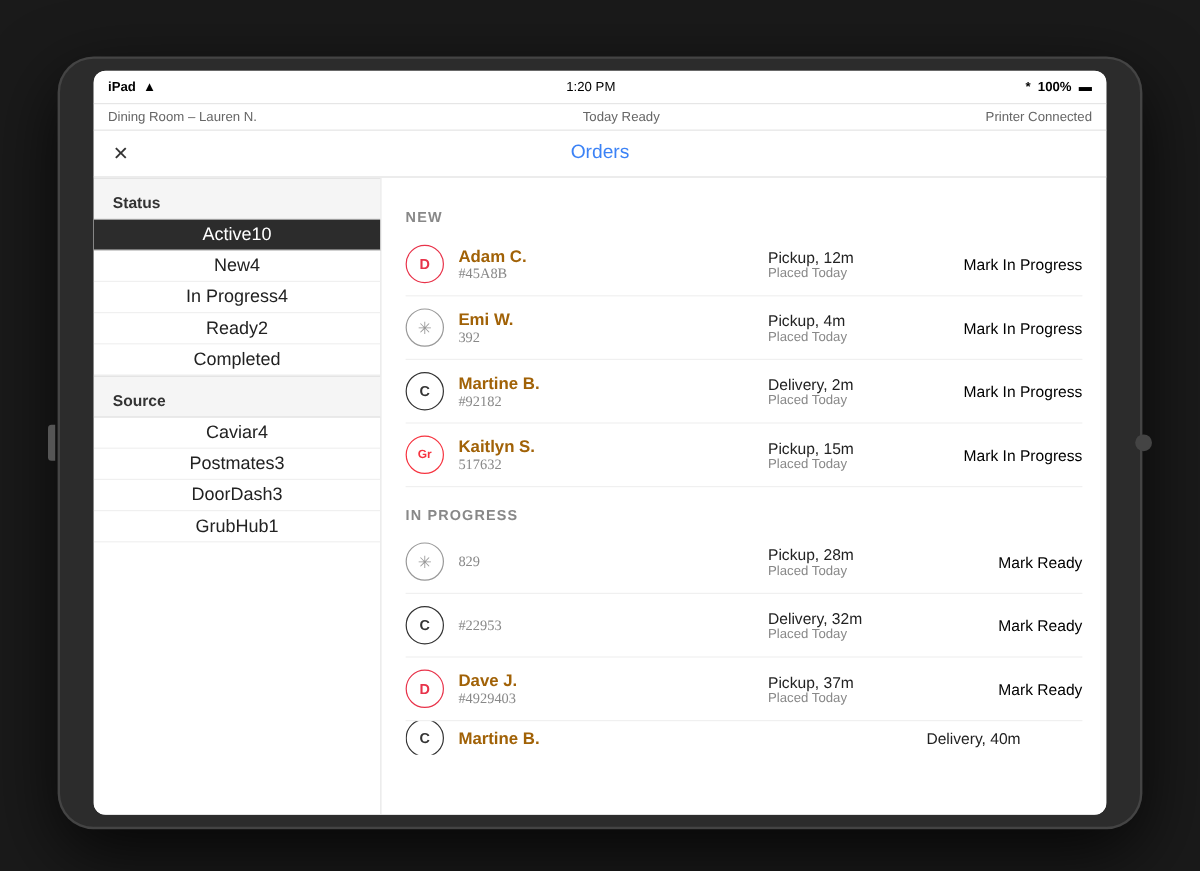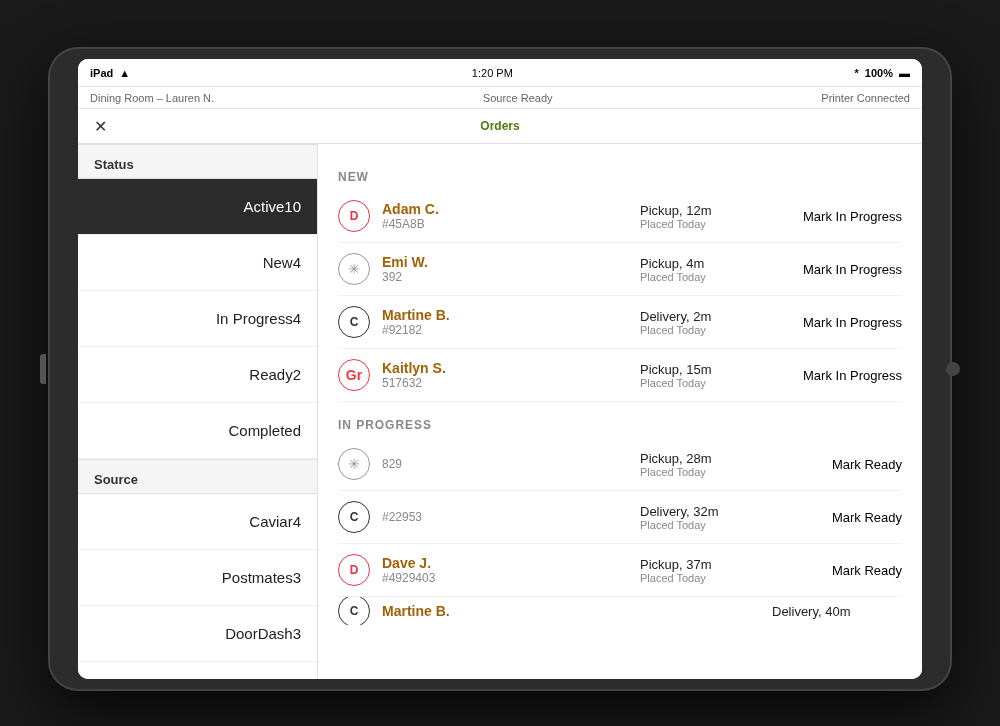--- a/index.html
+++ b/index.html
@@ -113,23 +113,23 @@
 
     .title-bar-close {
       position: absolute;
       left: 16px;
       font-size: 16px;
       color: #333;
       cursor: pointer;
     }
 
     .title-bar-title {
-      font-size: 12px;
-      font-weight: 700;
-      color: #4d7c0f;
+      font-size: 16px;
+      font-weight: 400;
+      color: #3b82f6;
     }
 
     
     .sidebar {
       width: 240px;
       min-width: 240px;
       border-right: 1px solid #e0e0e0;
       overflow-y: auto;
       background: white;
     }
@@ -139,23 +139,23 @@
       font-size: 13px;
       font-weight: 700;
       color: #333;
       background: #f5f5f5;
       border-bottom: 1px solid #e0e0e0;
       border-top: 1px solid #e0e0e0;
     }
 
     .sidebar-item {
       display: flex;
-      justify-content: flex-end;
-      align-items: center;
-      padding: 19px 16px;
+      justify-content: center;
+      align-items: center;
+      padding: 4px 16px;
       font-size: 15px;
       border-bottom: 1px solid #f0f0f0;
       cursor: pointer;
     }
 
     .sidebar-item.active {
       background: #2c2c2c;
       color: white;
     }
 
@@ -225,20 +225,21 @@
 
     .order-name {
       font-size: 14px;
       font-weight: 600;
       color: #a16207;
     }
 
     .order-id {
       font-size: 12px;
       color: #888;
+      font-family: Liberation Serif, serif;
     }
 
     .order-details {
       width: 130px;
     }
 
     .order-type {
       font-size: 13px;
       color: #222;
       font-weight: 500;
@@ -276,21 +277,21 @@
       <div class="status-bar-center">1:20 PM</div>
       <div class="status-bar-right">
         <span>*</span>
         <span>100%</span>
         <span>▬</span>
       </div>
     </div>
 
     <div class="sub-status-bar">
       <span>Dining Room – Lauren N.</span>
-      <span>Source Ready</span>
+      <span>Today Ready</span>
       <span>Printer Connected</span>
     </div>
 
     <div class="title-bar">
       <span class="title-bar-close">✕</span>
       <span class="title-bar-title">Orders</span>
     </div>
 
     <div class="app-content">
 
@@ -383,21 +384,21 @@
               <div class="order-id">#92182</div>
             </div>
             <div class="order-details">
               <div class="order-type">Delivery, 2m</div>
               <div class="order-time-label">Placed Today</div>
             </div>
             <div class="order-action">Mark In Progress</div>
           </div>
 
           <div class="order-row">
-            <div class="order-icon" style="border-color:#f63440; color:#f63440; font-weight:700; font-size:14px;">Gr</div>
+            <div class="order-icon" style="border-color:#f63440; color:#f63440; font-weight:700; font-size:10px;">Gr</div>
             <div class="order-info">
               <div class="order-name">Kaitlyn S.</div>
               <div class="order-id">517632</div>
             </div>
             <div class="order-details">
               <div class="order-type">Pickup, 15m</div>
               <div class="order-time-label">Placed Today</div>
             </div>
             <div class="order-action">Mark In Progress</div>
           </div>

